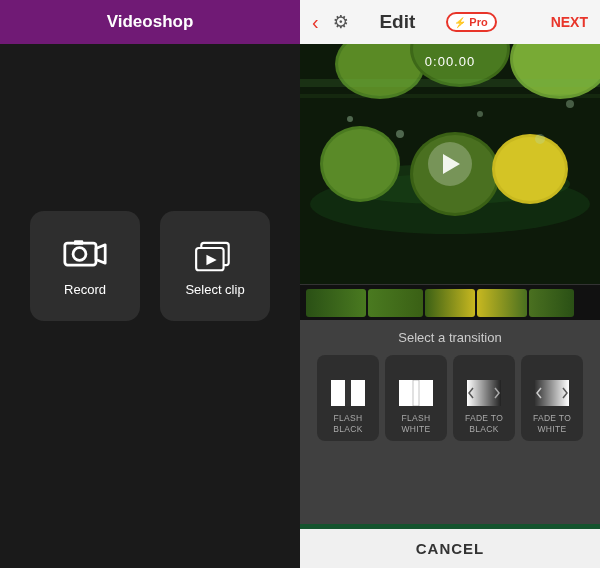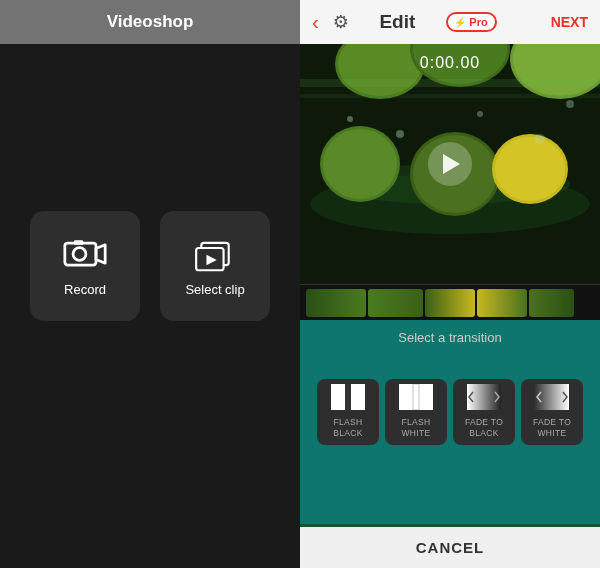--- a/index.html
+++ b/index.html
@@ -16,21 +16,21 @@
     .left-panel {
       width: 300px;
       height: 568px;
       background: #1a1a1a;
       display: flex;
       flex-direction: column;
       align-items: stretch;
     }
 
     .left-header {
-      background: #737373;
+      background: #701a75;
       height: 44px;
       display: flex;
       align-items: center;
       justify-content: center;
     }
 
     .left-header-title {
       color: #fff;
       font-size: 17px;
       font-weight: 600;
@@ -180,21 +180,21 @@
       width: 100%;
       height: 100%;
     }
 
     .timestamp {
       position: absolute;
       top: 10px;
       left: 50%;
       transform: translateX(-50%);
       color: #fff;
-      font-size: 16px;
+      font-size: 13px;
       font-weight: 400;
       letter-spacing: 1px;
       z-index: 10;
     }
 
     .play-btn {
       position: absolute;
       top: 50%;
       left: 50%;
       transform: translate(-50%, -50%);
@@ -231,26 +231,25 @@
 
     .timeline-thumb {
       height: 28px;
       border-radius: 3px;
       overflow: hidden;
     }
 
     
     .transition-section {
       flex: 1;
-      background: #0f766e;
+      background: #404040;
       display: flex;
       flex-direction: column;
       align-items: center;
       padding: 10px 0 6px;
-      gap: 24px;
     }
 
     .transition-title {
       color: #ccc;
       font-size: 13px;
       margin-bottom: 10px;
     }
 
     .transition-cards {
       display: flex;
@@ -258,21 +257,21 @@
       padding: 0 8px;
     }
 
     .transition-card {
       width: 62px;
       background: #2e2e2e;
       border-radius: 8px;
       display: flex;
       flex-direction: column;
       align-items: center;
-      padding: 4px 4px 6px;
+      padding: 24px 4px 6px;
       cursor: pointer;
     }
 
     .transition-icon {
       width: 36px;
       height: 28px;
       display: flex;
       align-items: center;
       justify-content: center;
       margin-bottom: 6px;
@@ -292,21 +291,21 @@
       line-height: 1.3;
     }
 
     .cancel-bar {
       height: 44px;
       background: #f0f0f0;
       display: flex;
       align-items: center;
       justify-content: center;
       cursor: pointer;
-      border-top: 3px solid #14532d;
+      border-top: 5px solid #14532d;
     }
 
     .cancel-text {
       color: #333;
       font-size: 15px;
       font-weight: 600;
       letter-spacing: 1px;
     }
   </style>
 </head>

